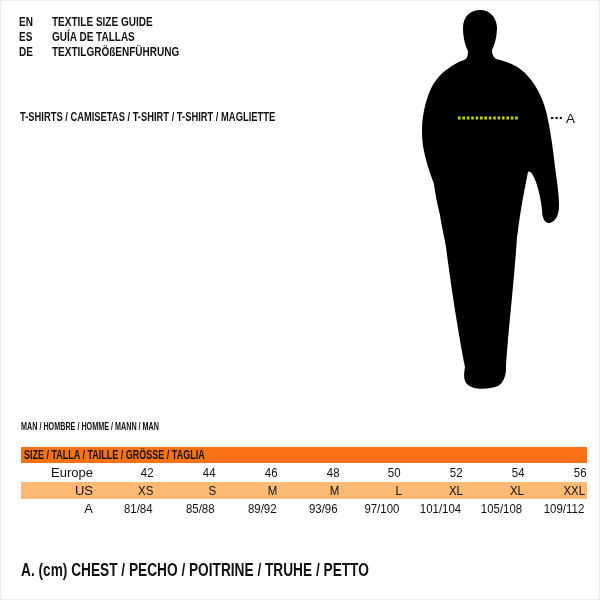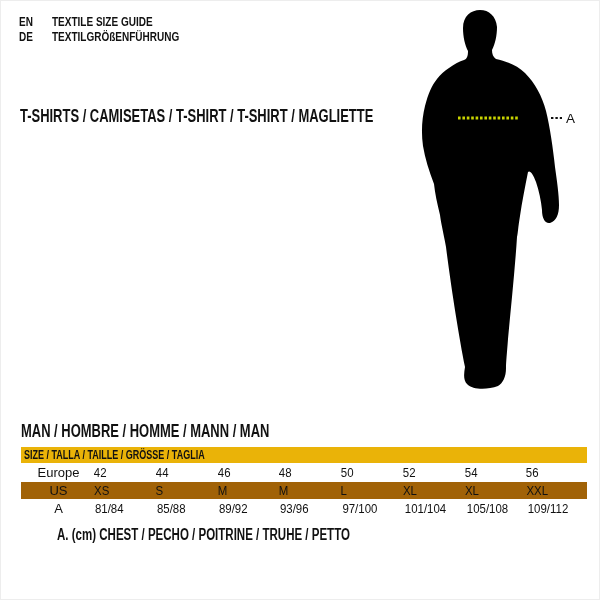--- a/index.html
+++ b/index.html
@@ -15,49 +15,53 @@
   .sqm { display:inline-block; white-space:nowrap; transform:scaleX(0.80); transform-origin:0 50%; }
   .sqc { display:inline-block; white-space:nowrap; transform:scaleX(0.88); transform-origin:50% 50%; }
 
   
   #langs { position:absolute; left:18px; top:13px; }
   .lang-row { display:flex; height:15.3px; align-items:center; font-size:12.5px; font-weight:700; }
   .lang-code { width:33px; flex:0 0 33px; }
 
   
   #cats { position:absolute; left:19px; top:106px; }
-  .cat-line { height:18.5px; font-size:18px; font-weight:700; display:flex; align-items:center; }
+  .cat-line { height:18.5px; font-size:13px; font-weight:700; display:flex; align-items:center; }
 
   
   #figure-wrap { position:absolute; left:400px; top:0; width:198px; height:400px; }
 
   
-  #man-heading { position:absolute; left:20px; top:420px; font-size:18px; font-weight:700; }
+  #man-heading { position:absolute; left:20px; top:420px; font-size:10px; font-weight:700; }
 
   
   #size-table { position:absolute; left:20px; top:445px; width:566px;
     border-collapse:separate; border-spacing:0 1px; table-layout:fixed; }
   #size-table td { padding:0; font-size:13px; height:17px; vertical-align:middle; }
-  #size-table td.hdr { background:#eab308; height:16px; font-size:12.5px; font-weight:700; padding-left:3px; }
-  #size-table tr.shaded td { background:#a16207; }
-  #size-table td.lbl { text-align:center; padding-left:3px; }
-  #size-table td.val { text-align:left;margin-top:28px; }
+  #size-table td.hdr { background:#f97316; height:16px; font-size:12.5px; font-weight:700; padding-left:3px; }
+  #size-table tr.shaded td { background:#fdba74; }
+  #size-table td.lbl { text-align:right; padding-left:3px; }
+  #size-table td.val { text-align:right;margin-top:28px; }
 
   
-  #footnote { position:absolute; left:20px; top:525px; font-size:16px; font-weight:700;margin-left:36px; }
+  #footnote { position:absolute; left:20px; top:558px; font-size:19px; font-weight:700; }
 </style>
 </head>
 <body>
 
 <div id="stage">
 
   <div id="langs">
     <div class="lang-row">
       <span class="lang-code"><span class="sqm">EN</span></span>
       <span class="sqm">TEXTILE SIZE GUIDE</span>
+    </div>
+    <div class="lang-row">
+      <span class="lang-code"><span class="sqm">ES</span></span>
+      <span class="sqm">GUÍA DE TALLAS</span>
     </div>
     <div class="lang-row">
       <span class="lang-code"><span class="sqm">DE</span></span>
       <span class="sqm">TEXTILGRÖßENFÜHRUNG</span>
     </div>
   </div>
 
   <div id="cats">
     <div class="cat-line">
         <span class="sq">T-SHIRTS / CAMISETAS / T-SHIRT / T-SHIRT / MAGLIETTE</span>

